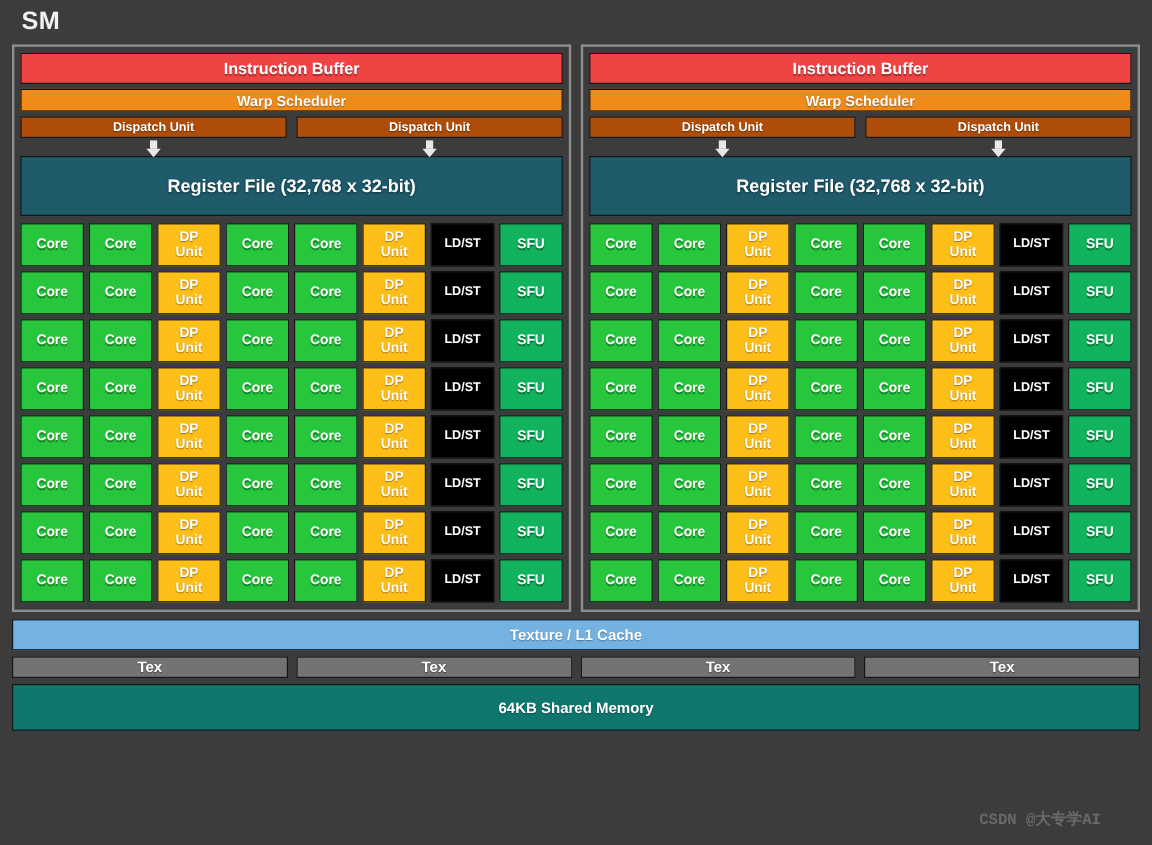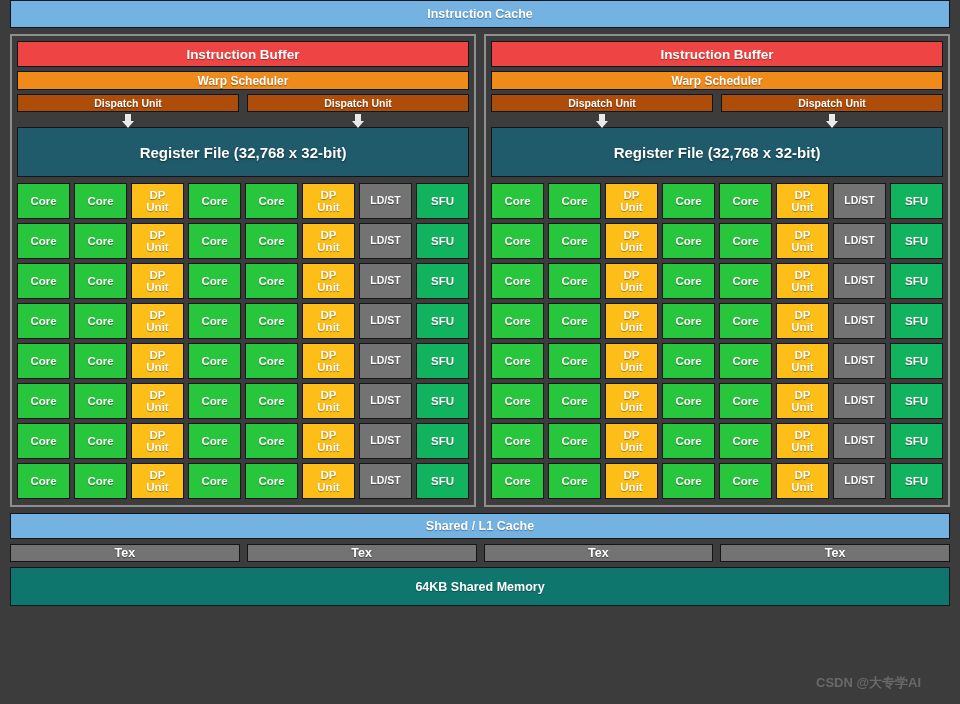--- a/index.html
+++ b/index.html
@@ -70,21 +70,21 @@
   .core-row{display:flex;gap:4px;}
   .cell{
     flex:1 1 0;height:36px;box-sizing:border-box;
     display:flex;align-items:center;justify-content:center;
     text-align:center;color:#ffffff;border:1px solid #14181a;
     font-size:11.5px;font-weight:bold;line-height:1.05;
     text-shadow:0 1px 1px rgba(0,0,0,.4);
   }
   .cell.core{background:#27c63c;}
   .cell.dp{background:#fdbe17;}
-  .cell.ldst{background:#737373;font-size:10.5px;}
+  .cell.ldst{background:#000000;font-size:10.5px;}
   .cell.sfu{background:#12b35e;}
   .cell .lbl{display:block;}
   
   .bottom{margin-top:6px;}
   .tex-l1{
     height:26px;background:#74b2e2;font-size:12.5px;font-weight:bold;
     text-shadow:0 1px 1px rgba(0,0,0,.35);margin-bottom:5px;
   }
   .tex-row{display:flex;gap:7px;margin-bottom:5px;}
   .tex{
@@ -97,31 +97,31 @@
   }
   
   .wm-url{
     position:absolute;left:596px;top:672px;
     font-family:"DejaVu Sans Mono", monospace;font-size:15px;
     color:rgba(150,150,150,.55);letter-spacing:1px;white-space:nowrap;
     pointer-events:none;
   }
   .wm-brand{
     position:absolute;left:816px;top:674px;
-    font-family:Liberation Sans, sans-serif;font-size:13px;font-weight:bold;
+    font-family:Liberation Mono, monospace;font-size:13px;font-weight:bold;
     color:rgba(120,120,120,.75);white-space:nowrap;pointer-events:none;
   }
 </style>
 </head>
 <body>
 
 <div class="sm-root">
 
-
-  <div class="bar instr-cache">Instruction Cache</div>
+  <div class="sm-title">SM</div>
+
 
   <div class="halves">
     <div class="half">
       <div class="bar instr-buffer">Instruction Buffer</div>
       <div class="bar warp-sched">Warp Scheduler</div>
       <div class="dispatch-row">
         <div class="bar dispatch">Dispatch Unit</div>
         <div class="bar dispatch">Dispatch Unit</div>
       </div>
       <div class="arrow-row">
@@ -676,21 +676,21 @@
             </div>
             <div class="cell sfu">
               <span class="lbl">SFU</span>
             </div>
           </div>
         </div>
     </div>
   </div>
 
   <div class="bottom">
-    <div class="bar tex-l1">Shared / L1 Cache</div>
+    <div class="bar tex-l1">Texture / L1 Cache</div>
     <div class="tex-row">
       <div class="bar tex">Tex</div>
       <div class="bar tex">Tex</div>
       <div class="bar tex">Tex</div>
       <div class="bar tex">Tex</div>
     </div>
     <div class="bar shared-mem">64KB Shared Memory</div>
   </div>
 
   <div class="wm-brand">CSDN @大专学AI</div>

